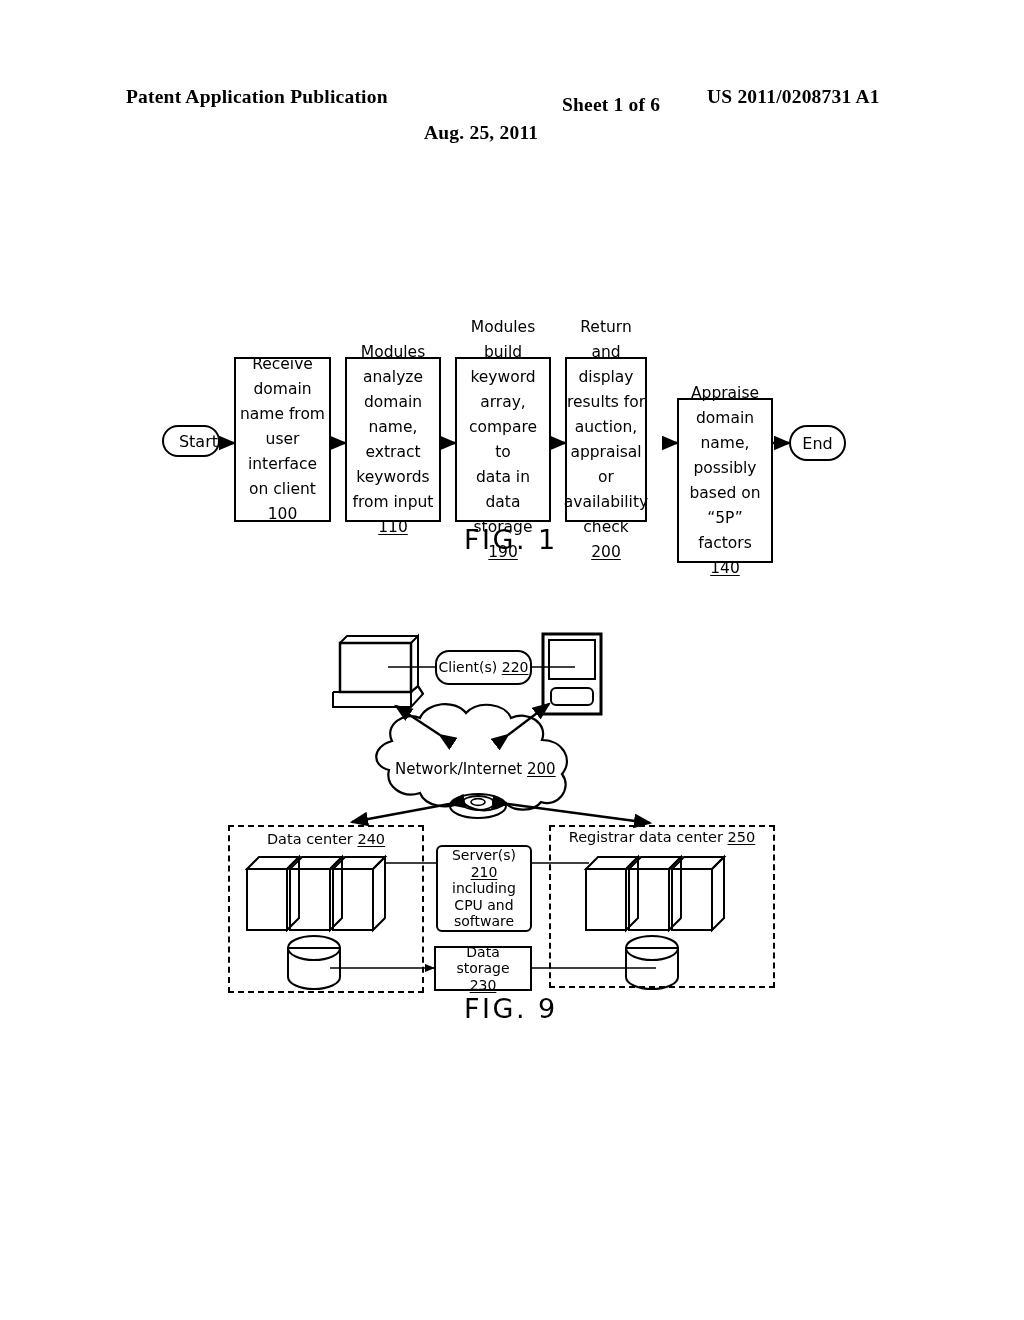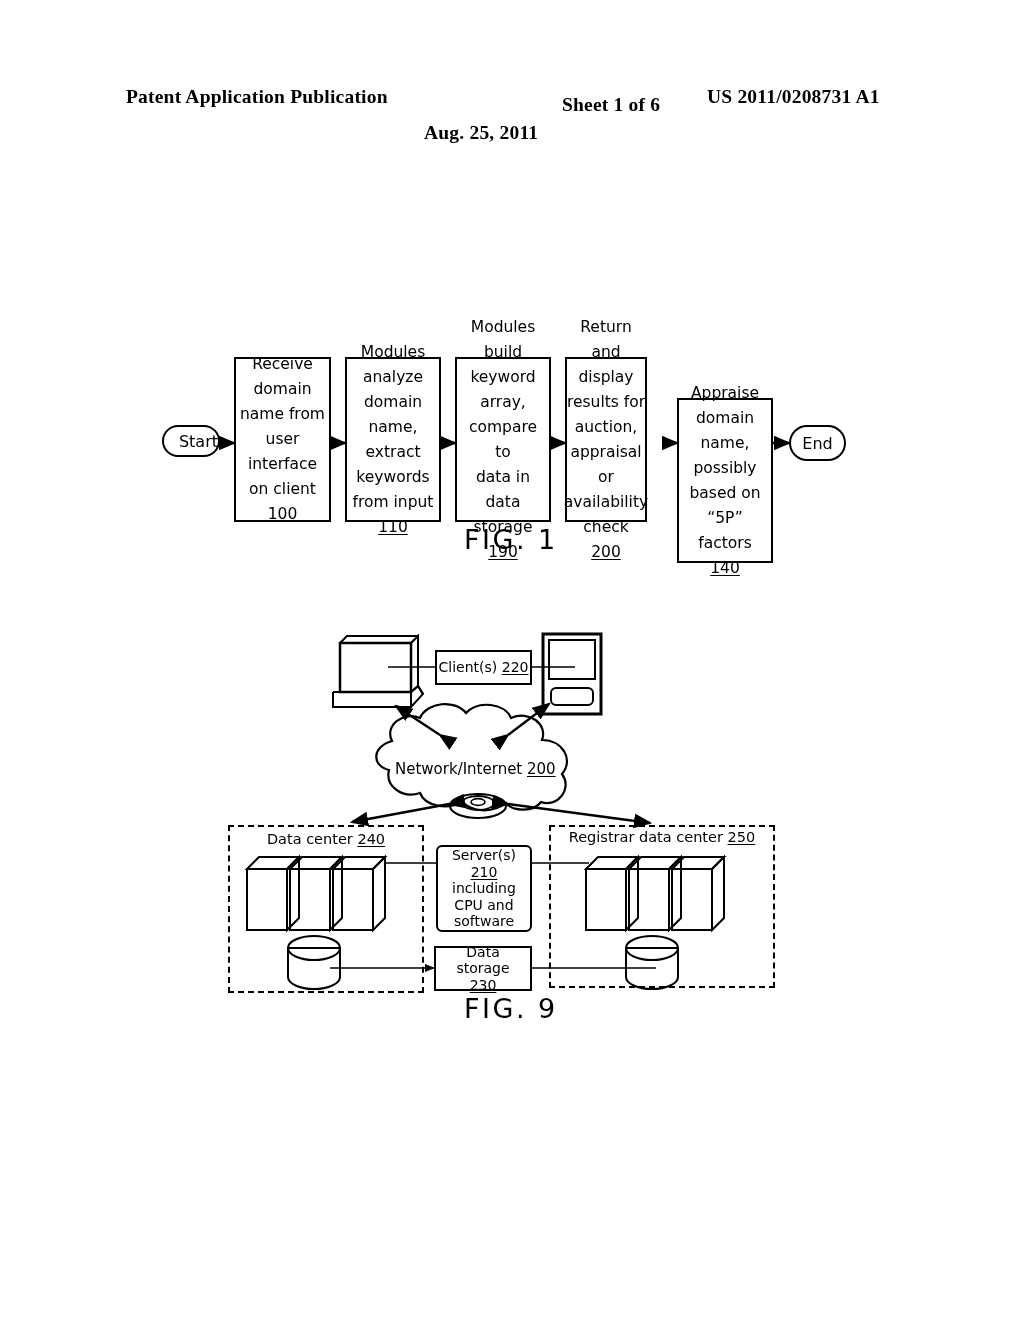--- a/index.html
+++ b/index.html
@@ -346,21 +346,21 @@
 
     <g>
       <path class="ln" d="M626,948 L626,977 A26,12 0 0 0 678,977 L678,948 Z" stroke-width="2" fill="#fff"></path>
       <ellipse class="ln" cx="652" cy="948" rx="26" ry="12" stroke-width="2" fill="#fff"></ellipse>
     </g>
 
     <line class="ln" x1="531" y1="863" x2="589" y2="863" stroke-width="1.6"></line>
     <line class="ln" x1="531" y1="968" x2="656" y2="968" stroke-width="1.6"></line>
   </svg>
 
-  <div class="label-box" style="left:435px; top:650px; width:97px; height:35px;">
+  <div class="label-box" style="left:435px; top:650px; width:97px; height:35px;border-radius:14px;">
     <span><span>Client(s) </span><span class="ref">220</span></span>
   </div>
 
   <div class="label-box" style="left:436px; top:845px; width:96px; height:87px; padding:4px 2px;border-radius:6px;">
     <span><span>Server(s)
 </span><span class="ref">210</span><span>
 including
 CPU and
 software</span></span>
   </div>

